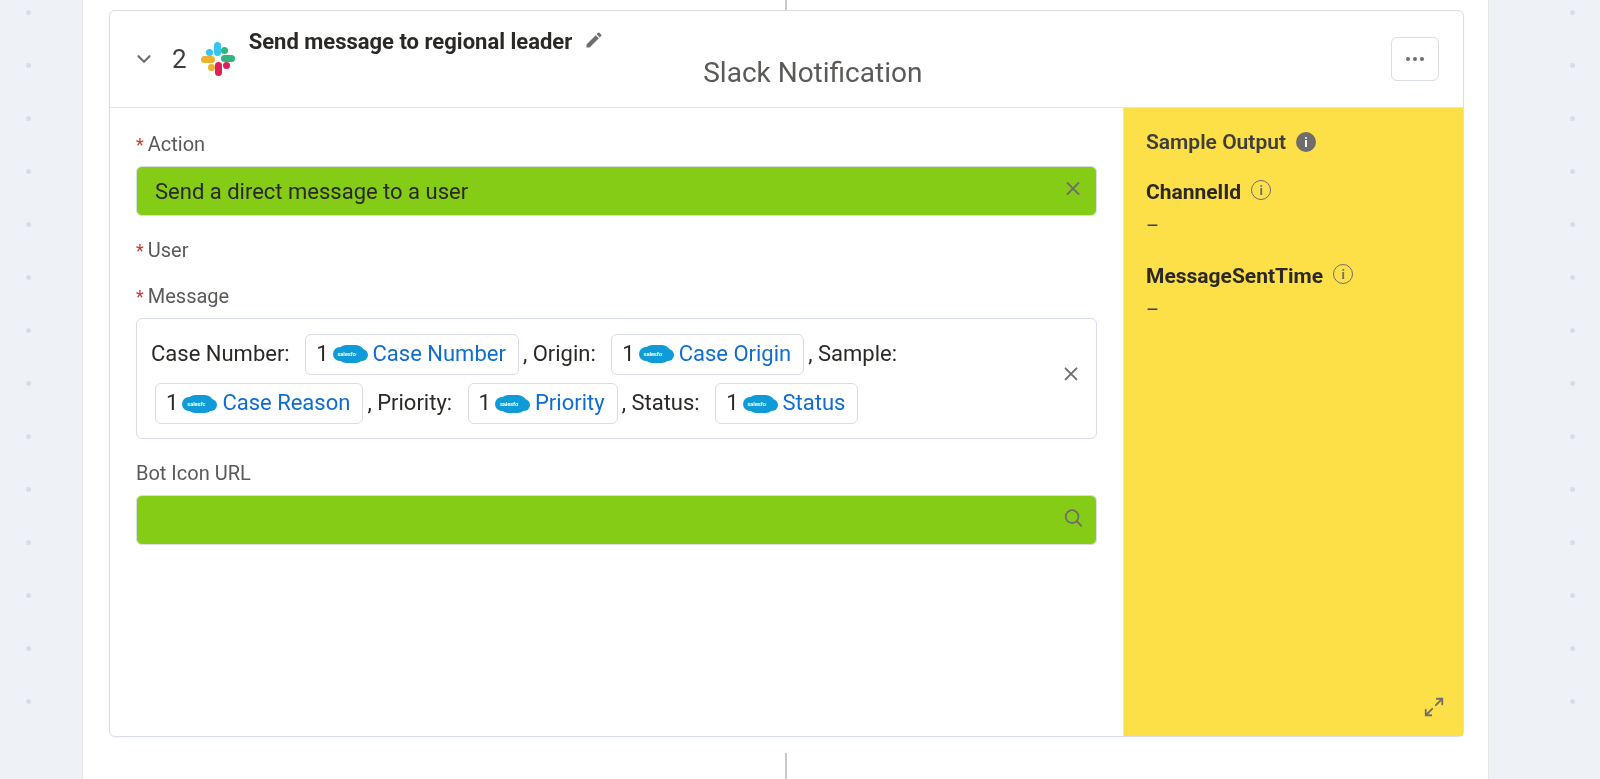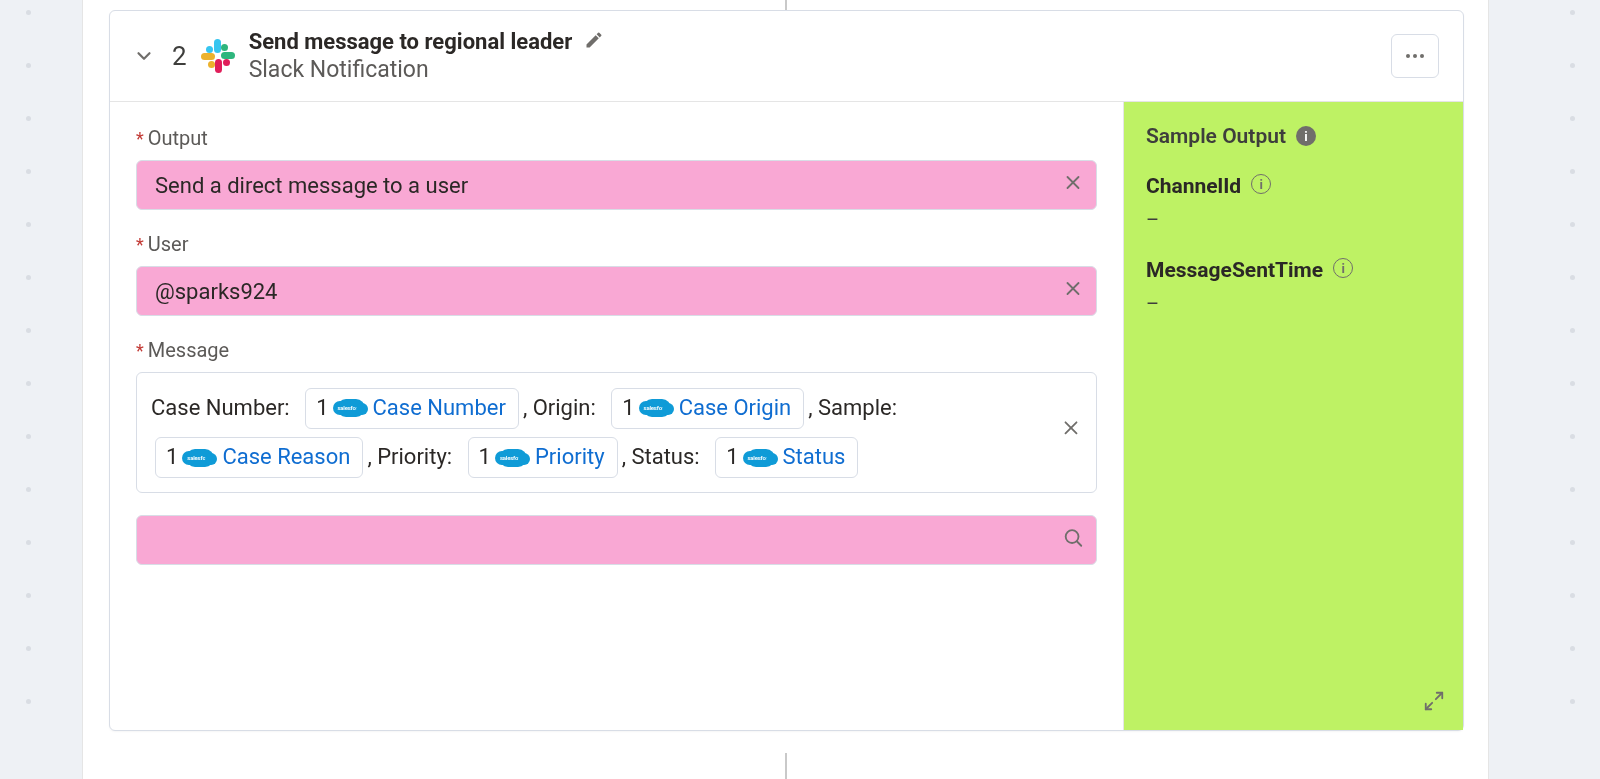--- a/index.html
+++ b/index.html
@@ -85,53 +85,53 @@
   .slack-red    { background:#e01e5a; width:7px; height:14px; left:14px; top:20px; border-radius:0 0 3.5px 3.5px;}
   .slack-red2   { background:#e01e5a; width:7px; height:7px; left:22px; top:20px; border-radius:3.5px 3.5px 0 3.5px;}
   .slack-yellow { background:#ecb22e; width:14px; height:7px; left:0; top:14px; border-radius:3.5px 0 0 3.5px;}
   .slack-yellow2{ background:#ecb22e; width:7px; height:7px; left:7px; top:22px; border-radius:0 3.5px 3.5px 3.5px;}
 
   .title-block { display:flex; flex-direction:column; gap:2px; flex:1; }
   .title-row { display:flex; align-items:center; gap:12px; }
   .title-text { font-size: 22px; font-weight: 700; color:#2b2826; }
   .edit-icon { color:#706e6b; cursor:pointer; }
   .edit-icon svg { width:20px; height:20px; }
-  .subtitle-text { font-size: 23px; color:#5c5a58; }
+  .subtitle-text { font-size: 28px; color:#5c5a58;text-align:center; }
 
   .kebab-btn {
     width: 48px; height: 44px; border:1px solid #d8dde6; border-radius:6px;
     display:flex; align-items:center; justify-content:center;
     color:#706e6b; cursor:pointer; background:#fff;
   }
   .kebab-btn svg { width:24px; height:24px; }
 
   .card-body {
     display:flex;
   }
   .form-col {
     flex: 1;
     padding: 24px 26px 30px 26px;
   }
   .output-col {
     width: 340px;
-    background: #bef264;
+    background: #fde047;
     border-left: 1px solid #e5e5e5;
     padding: 22px 22px;
     position: relative;
     min-height: 628px;
   }
 
   .field { margin-bottom: 22px; }
   .field-label { font-size: 20px; color:#5c5a58; display:flex; align-items:baseline; gap:4px; margin-bottom:10px; }
   .req { color:#c23934; font-size:18px; line-height:1; }
   .input-wrap {
     position: relative;
     border:1px solid #d8dde6; border-radius:6px; min-height:50px;
     display:flex; align-items:center; padding: 0 68px 0 18px;
-    font-size:22px; color:#2b2826; background:#f9a8d4;
+    font-size:22px; color:#2b2826; background:#84cc16;
   }
   .input-wrap .clear-btn,
   .input-wrap .search-icon-el {
     position:absolute; right:12px; top:50%; transform:translateY(-50%);
     color:#706e6b;
   }
   .clear-btn { cursor:pointer; }
   .clear-btn svg, .search-icon-el svg { width:22px; height:22px; }
 
   .message-box {
@@ -279,47 +279,38 @@
           </svg>
       </div>
     </div>
 
     <div class="card-body">
       <div class="form-col">
 
         <div class="field">
           <div class="field-label">
               <span class="req">*</span>
-              <span>Output</span>
+              <span>Action</span>
             </div>
           <div class="input-wrap">
             <span>Send a direct message to a user</span>
             <span class="clear-btn">
               <svg viewBox="0 0 24 24" fill="none" stroke="currentColor" stroke-width="2" stroke-linecap="round">
                   <line x1="18" y1="6" x2="6" y2="18"></line>
                   <line x1="6" y1="6" x2="18" y2="18"></line>
                 </svg>
             </span>
           </div>
         </div>
 
         <div class="field">
           <div class="field-label">
               <span class="req">*</span>
               <span>User</span>
             </div>
-          <div class="input-wrap">
-            <span>@sparks924</span>
-            <span class="clear-btn">
-              <svg viewBox="0 0 24 24" fill="none" stroke="currentColor" stroke-width="2" stroke-linecap="round">
-                  <line x1="18" y1="6" x2="6" y2="18"></line>
-                  <line x1="6" y1="6" x2="18" y2="18"></line>
-                </svg>
-            </span>
-          </div>
         </div>
 
         <div class="field">
           <div class="field-label">
               <span class="req">*</span>
               <span>Message</span>
             </div>
           <div class="message-box">
             <span id="message-content" class="msg-inline"><span class="msg-text">Case Number: </span><span class="pill">
                   <span class="pill-num">1</span>
@@ -356,20 +347,23 @@
               <svg viewBox="0 0 24 24" fill="none" stroke="currentColor" stroke-width="2" stroke-linecap="round">
                   <line x1="18" y1="6" x2="6" y2="18"></line>
                   <line x1="6" y1="6" x2="18" y2="18"></line>
                 </svg>
             </span>
           </div>
         </div>
 
 
         <div class="field">
+          <div class="field-label">
+              <span>Bot Icon URL</span>
+            </div>
           <div class="input-wrap">
             <span></span>
             <span class="search-icon-el">
               <svg viewBox="0 0 24 24" fill="none" stroke="currentColor" stroke-width="2" stroke-linecap="round">
                   <circle cx="11" cy="11" r="7"></circle>
                   <line x1="21" y1="21" x2="16.65" y2="16.65"></line>
                 </svg>
             </span>
           </div>
         </div>

